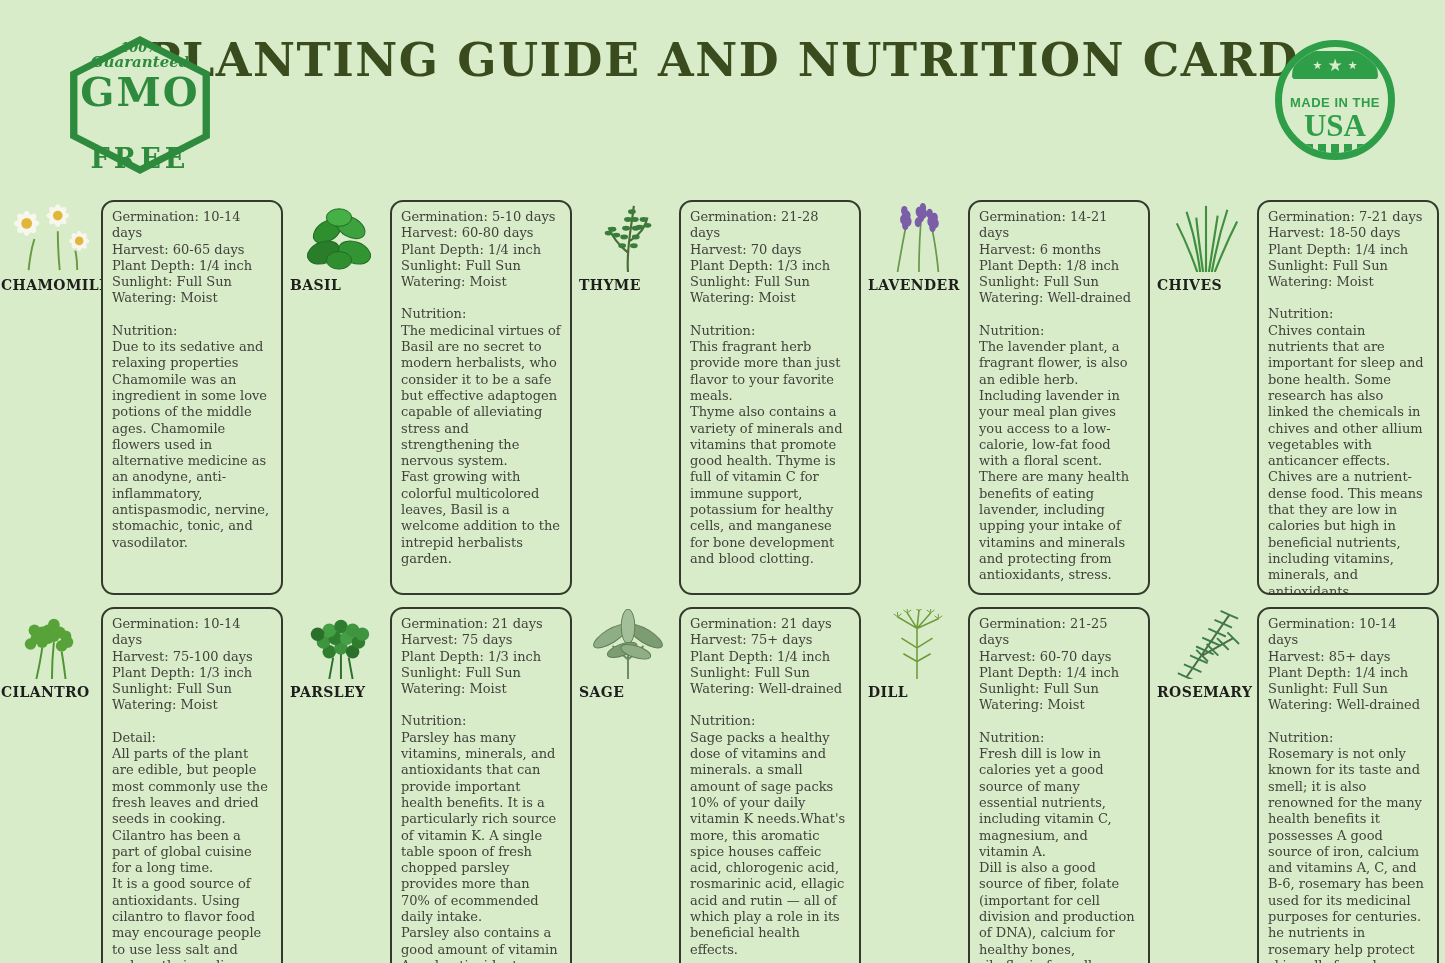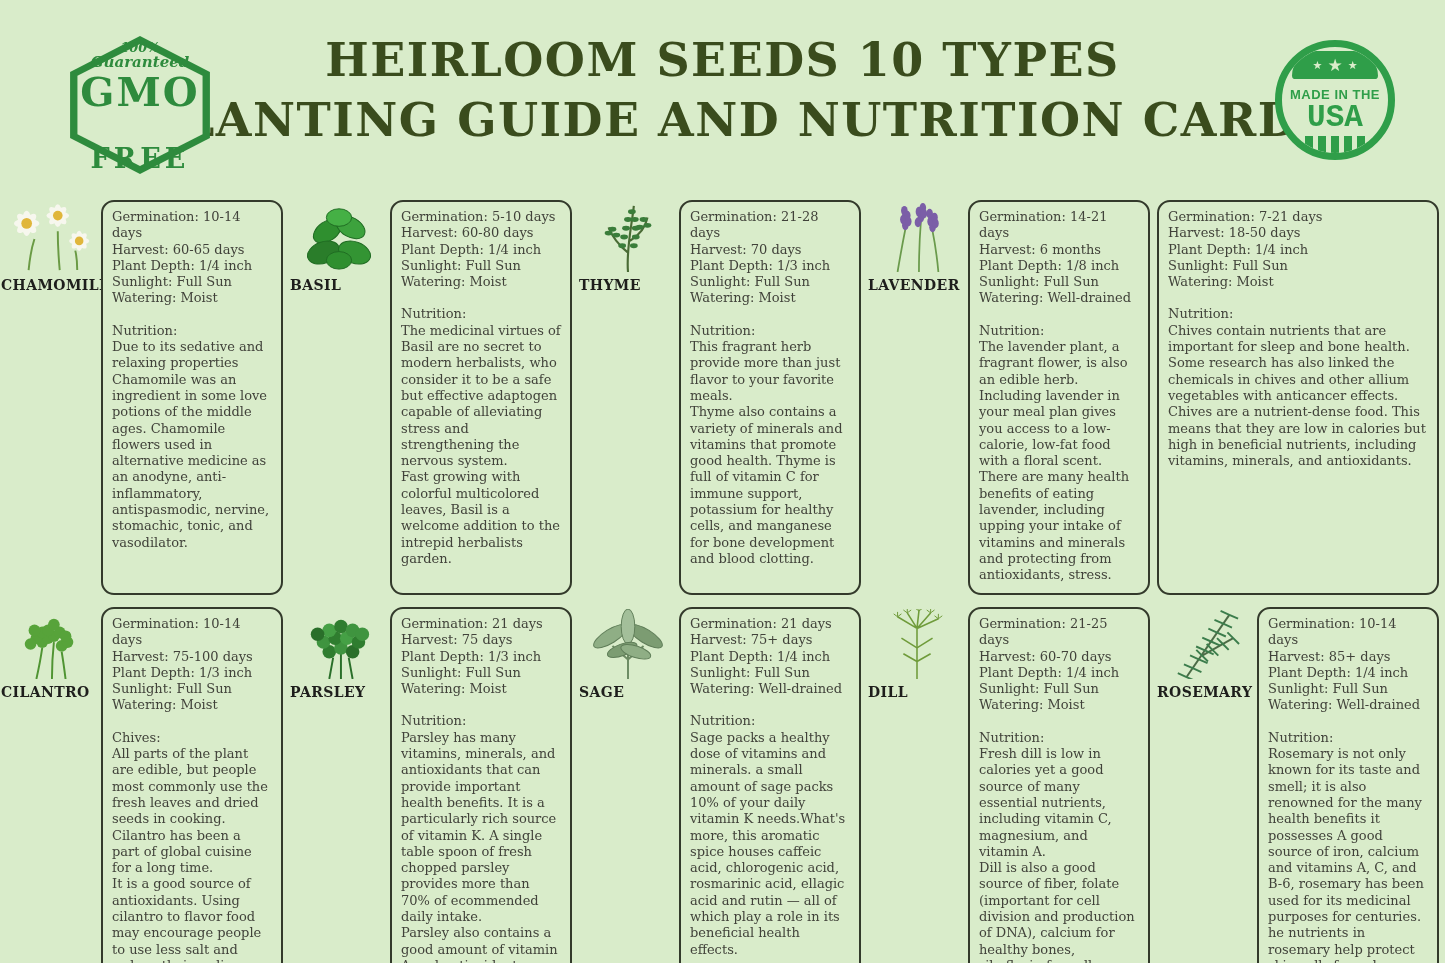--- a/index.html
+++ b/index.html
@@ -23,22 +23,22 @@
   .gmo-big { font-size:40px; font-weight:800; letter-spacing:2px; line-height:42px; }
   .gmo-free { font-size:27px; font-weight:800; letter-spacing:4px; line-height:28px;margin-top:32px; }
 
   
   .usa-badge { position:absolute; right:50px; top:40px; width:120px; height:120px;
     border:7px solid #2f9e49; border-radius:50%; overflow:hidden; background:#d9ecca; }
   .usa-arc { margin:4px auto 0; width:86px; height:28px; background:#2f9e49;
     border-radius:44px 44px 6px 6px; display:flex; align-items:center; justify-content:center; gap:5px; color:#d9ecca; }
   .usa-arc .star-sm { font-size:11px; line-height:11px; }
   .usa-arc .star-lg { font-size:17px; line-height:17px; }
-  .usa-line1 { text-align:center; font-family:"Liberation Sans", sans-serif; font-weight:700; font-size:13px; color:#2f9e49; margin-top:8px; letter-spacing:0.5px; }
-  .usa-line2 { text-align:center; font-family:Liberation Mono, monospace; font-weight:700; font-size:31px; line-height:31px; color:#2f9e49; }
+  .usa-line1 { text-align:center; font-family:"Liberation Sans", sans-serif; font-weight:700; font-size:13px; color:#2f9e49; margin-top:16px; letter-spacing:0.5px; }
+  .usa-line2 { text-align:center; font-family:Liberation Serif, serif; font-weight:700; font-size:31px; line-height:31px; color:#2f9e49; }
   .usa-stripes { display:flex; justify-content:center; gap:5px; margin-top:3px; }
   .usa-stripes i { width:8px; height:24px; background:#2f9e49; display:block; }
 
   
   .cards-grid { display:grid; grid-template-columns:repeat(5,289px); padding-left:1px; margin-top:8px; }
   .cards-grid.row2 { margin-top:12px; }
   .cell { display:flex; }
   .left-col { width:100px; flex:none; display:flex; flex-direction:column; align-items:flex-start; padding-top:2px; }
   .plant-img { height:70px; width:98px; display:flex; align-items:flex-end; justify-content:center; }
   .herb-name { font-weight:700; font-size:14px; color:#1e1e1c; letter-spacing:0.4px; margin-top:5px; text-align:center; }
@@ -62,21 +62,20 @@
       <div class="hex-inner"></div>
       <div class="gmo-text">
         <span class="gmo-100">100%</span>
         <span class="gmo-guaranteed">Guaranteed</span>
         <span class="gmo-big">GMO</span>
         <span class="gmo-free">FREE</span>
       </div>
     </div>
 
     <div class="titles">
-      <div class="title-line">HEIRLOOM SEEDS 10 TYPES</div>
       <div class="title-line">PLANTING GUIDE AND NUTRITION CARD</div>
     </div>
 
     <div class="usa-badge">
       <div class="usa-arc">
         <span class="star-sm">★</span>
           <span class="star-lg">★</span>
           <span class="star-sm">★</span>
       </div>
       <div class="usa-line1">MADE IN THE</div>
@@ -253,20 +252,36 @@
           </div>
         <div class="nut-label">Nutrition:</div>
         <div class="nut-text">
             <div>The lavender plant, a fragrant flower, is also an edible herb. Including lavender in your meal plan gives you access to a low-calorie, low-fat food with a floral scent.</div>
             <div>There are many health benefits of eating lavender, including upping your intake of vitamins and minerals and protecting from antioxidants, stress.</div>
           </div>
       </div>
     </div>
 
     <div class="cell">
+      <div class="left-col">
+        <div class="plant-img">
+            <svg viewBox="0 0 100 72" width="98" height="70">
+              <g stroke="#3f8f3f" stroke-width="2.2" fill="none">
+                <path d="M50 72 L50 4"></path>
+                <path d="M44 72 Q40 40 30 10"></path>
+                <path d="M56 72 Q62 38 72 8"></path>
+                <path d="M47 72 Q42 36 40 16"></path>
+                <path d="M53 72 Q58 40 62 14"></path>
+                <path d="M41 72 Q32 46 20 22"></path>
+                <path d="M59 72 Q70 44 82 20"></path>
+              </g>
+            </svg>
+          </div>
+        <div class="herb-name">CHIVES</div>
+      </div>
       <div class="info-box">
         <div class="stats">
             <div>Germination: 7-21 days</div>
             <div>Harvest: 18-50 days</div>
             <div>Plant Depth: 1/4 inch</div>
             <div>Sunlight: Full Sun</div>
             <div>Watering: Moist</div>
           </div>
         <div class="nut-label">Nutrition:</div>
         <div class="nut-text">
@@ -302,21 +317,21 @@
         <div class="herb-name">CILANTRO</div>
       </div>
       <div class="info-box">
         <div class="stats">
             <div>Germination: 10-14 days</div>
             <div>Harvest: 75-100 days</div>
             <div>Plant Depth: 1/3 inch</div>
             <div>Sunlight: Full Sun</div>
             <div>Watering: Moist</div>
           </div>
-        <div class="nut-label">Chives:</div>
+        <div class="nut-label">Detail:</div>
         <div class="nut-text">
             <div>All parts of the plant are edible, but people most commonly use the fresh leaves and dried seeds in cooking. Cilantro has been a part of global cuisine for a long time.</div>
             <div>It is a good source of antioxidants. Using cilantro to flavor food may encourage people to use less salt and reduce their sodium intake.</div>
           </div>
       </div>
     </div>
 
     <div class="cell">
       <div class="left-col">
         <div class="plant-img">

